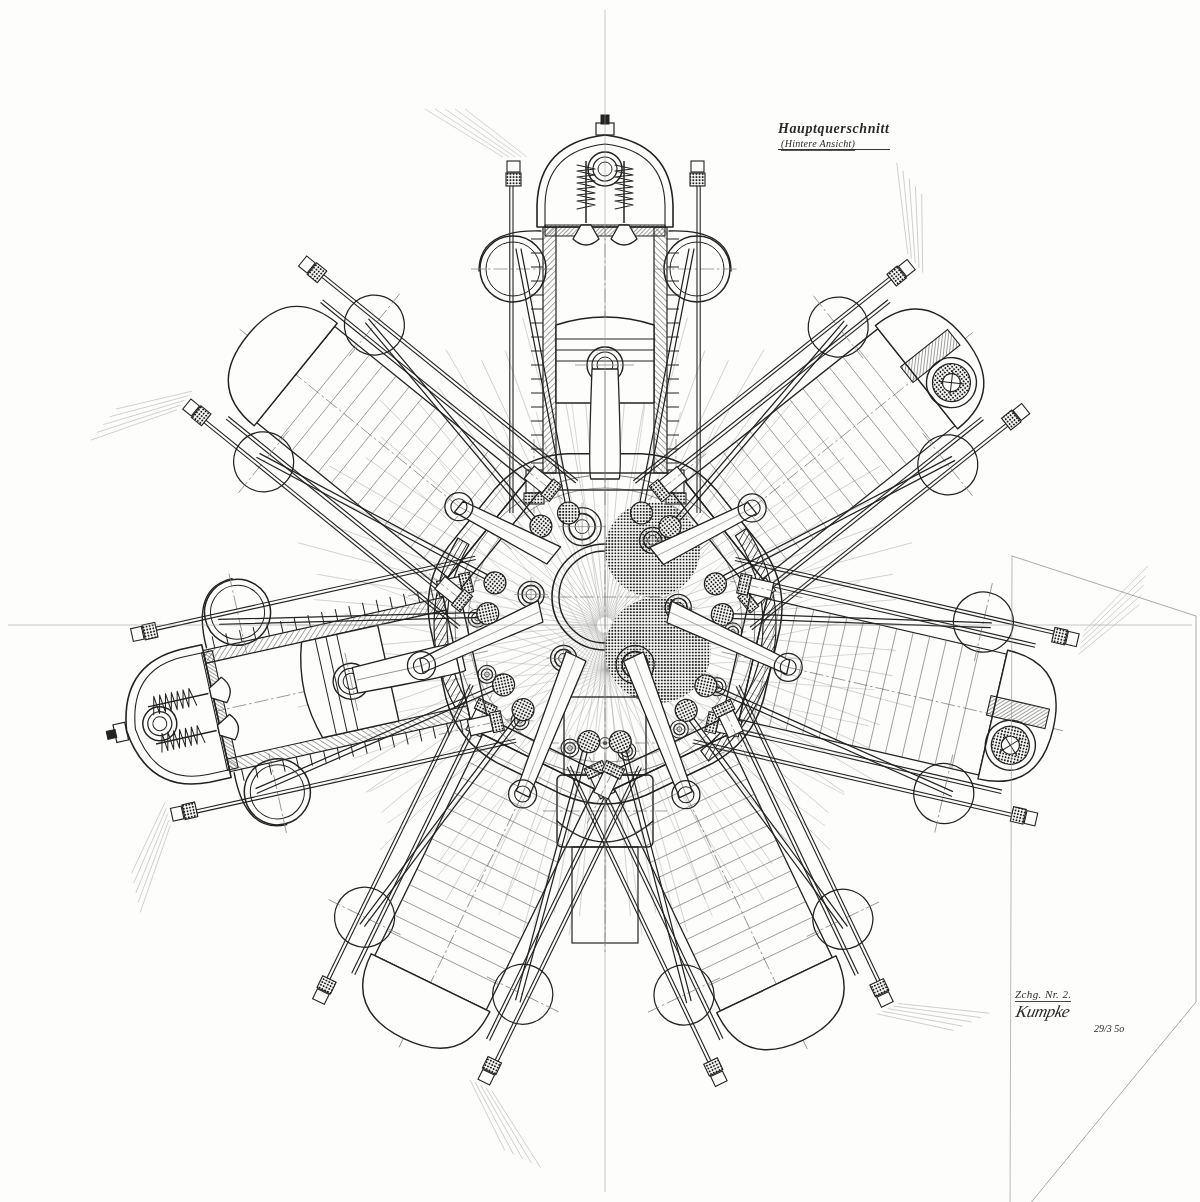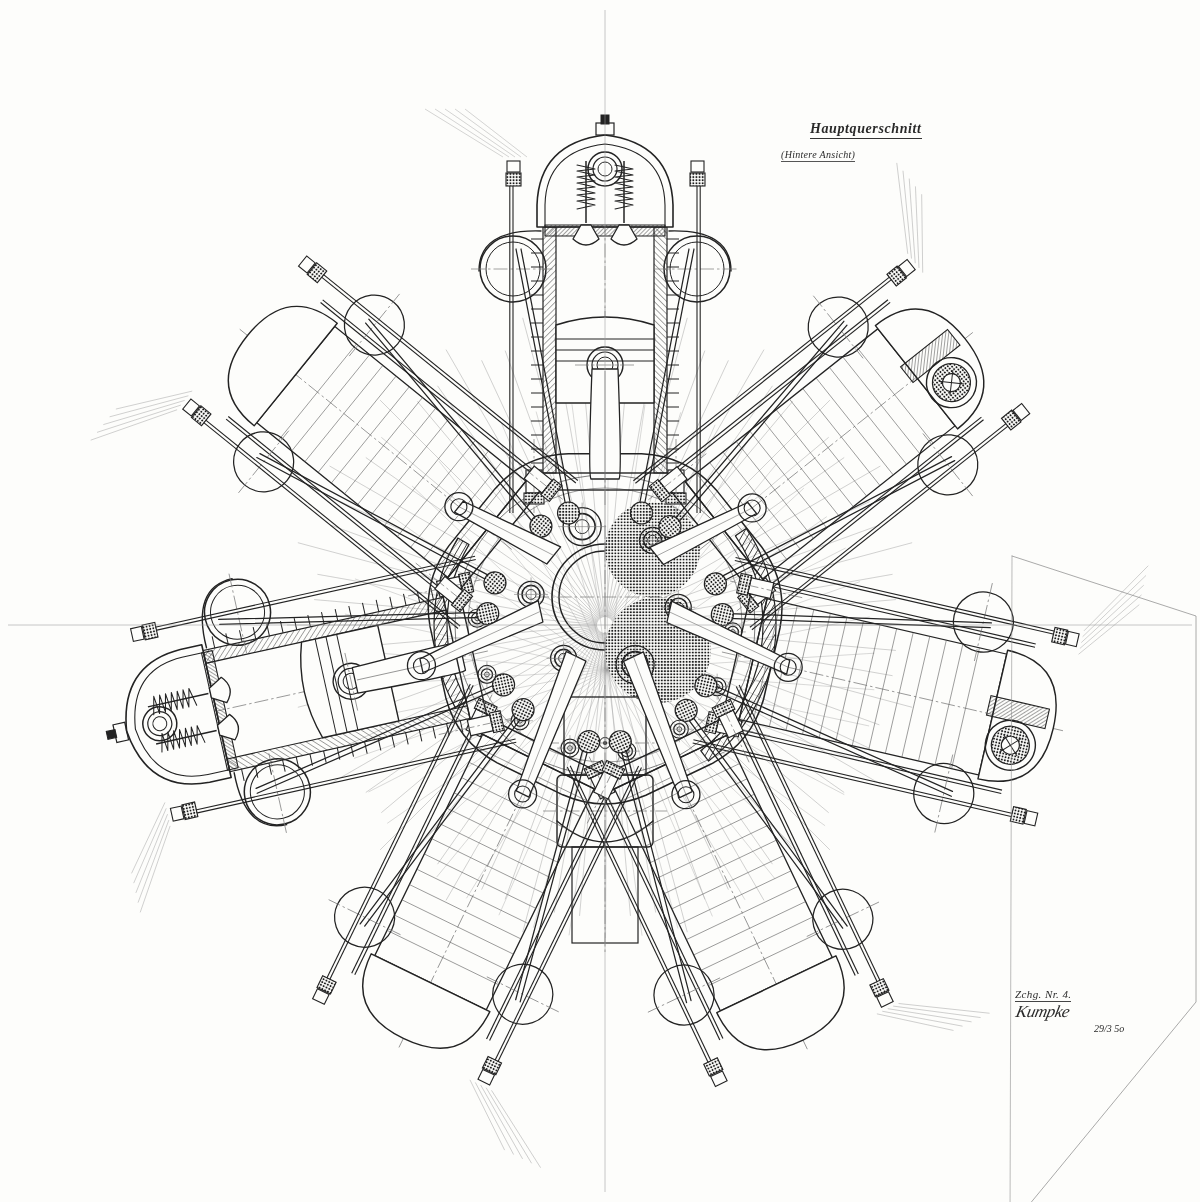--- a/index.html
+++ b/index.html
@@ -1,23 +1,23 @@
 <!DOCTYPE html>
 <html><head>
 <meta charset="utf-8">
 <style>
   html,body{margin:0;padding:0;background:#ffffff;}
   body{font-family:"Liberation Sans",sans-serif;}
   #sheet{position:relative;width:1200px;height:1202px;background:#fdfdfb;overflow:hidden;}
   #sheet svg{position:absolute;left:0;top:0;}
   .ann{position:absolute;color:#2a2a2a;white-space:nowrap;}
   .ann-title{font-family:"Liberation Serif",serif;font-style:italic;font-weight:700;
-    font-size:14px;letter-spacing:.6px;border-bottom:1.3px solid #333;padding-bottom:1px;margin-left:32px;}
+    font-size:14px;letter-spacing:.6px;border-bottom:1.3px solid #333;padding-bottom:12px;}
   .ann-sub{font-family:"Liberation Serif",serif;font-style:italic;font-size:10px;
-    letter-spacing:.3px;border-bottom:1px solid #555;padding-bottom:1px;margin-top:11px;}
+    letter-spacing:.3px;border-bottom:1px solid #555;padding-bottom:1px;}
   .ann-dwg{font-family:"Liberation Serif",serif;font-style:italic;font-size:11px;
     letter-spacing:.4px;border-bottom:1.1px solid #444;padding-bottom:1px;}
   .ann-sig{font-family:"Liberation Serif",serif;font-style:italic;font-size:17px;
     letter-spacing:-.4px;transform:skewX(-12deg);}
   .ann-date{font-family:"Liberation Serif",serif;font-style:italic;font-size:10px;}
 </style>
 </head>
 <body>
 
 <div id="sheet">
@@ -762,16 +762,16 @@
         <path d="M1012 556 L1010 1228" fill="none" stroke="#8e8e8e" stroke-width="0.6" stroke-linejoin="round" stroke-linecap="round"></path>
       </g>
       <g>
         <line x1="8" y1="625" x2="1192" y2="625" stroke="#9c9c9c" stroke-width="0.55"></line>
         <line x1="605" y1="10" x2="605" y2="1192" stroke="#9c9c9c" stroke-width="0.55"></line>
       </g>
     </svg>
 
   <div class="ann ann-title" style="left: 778px; top: 121px;">Hauptquerschnitt</div>
   <div class="ann ann-sub" style="left: 781px; top: 138px;">(Hintere Ansicht)</div>
-  <div class="ann ann-dwg" style="left: 1015px; top: 988px;">Zchg. Nr. 4.</div>
+  <div class="ann ann-dwg" style="left: 1015px; top: 988px;">Zchg. Nr. 2.</div>
   <div class="ann ann-sig" style="left: 1016px; top: 1002px;">Kumpke</div>
   <div class="ann ann-date" style="left: 1060px; top: 1023px; margin-left: 34px;">29/3 5o</div>
 </div>
 
 </body></html>

